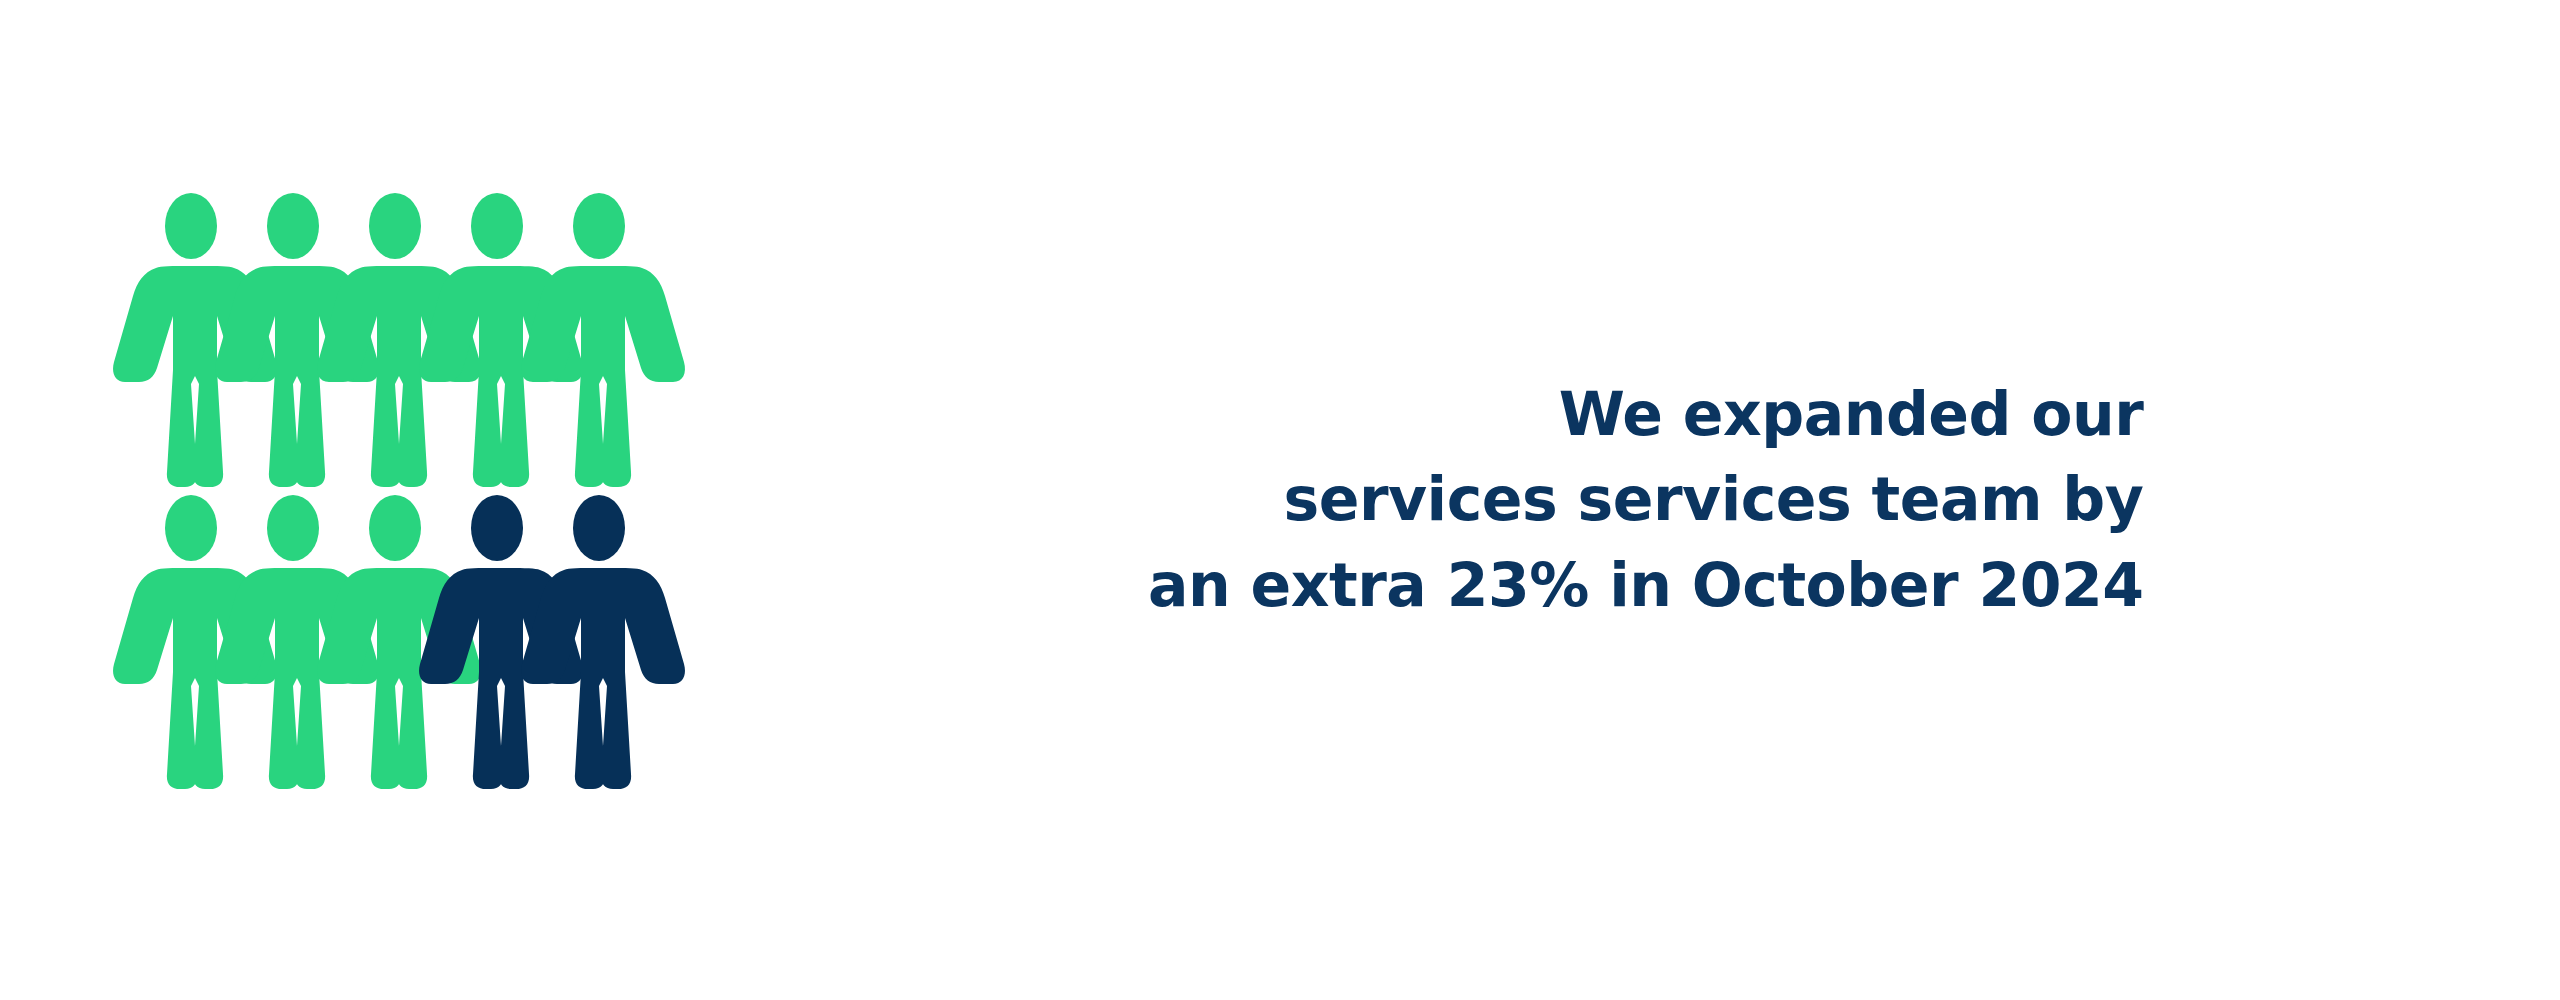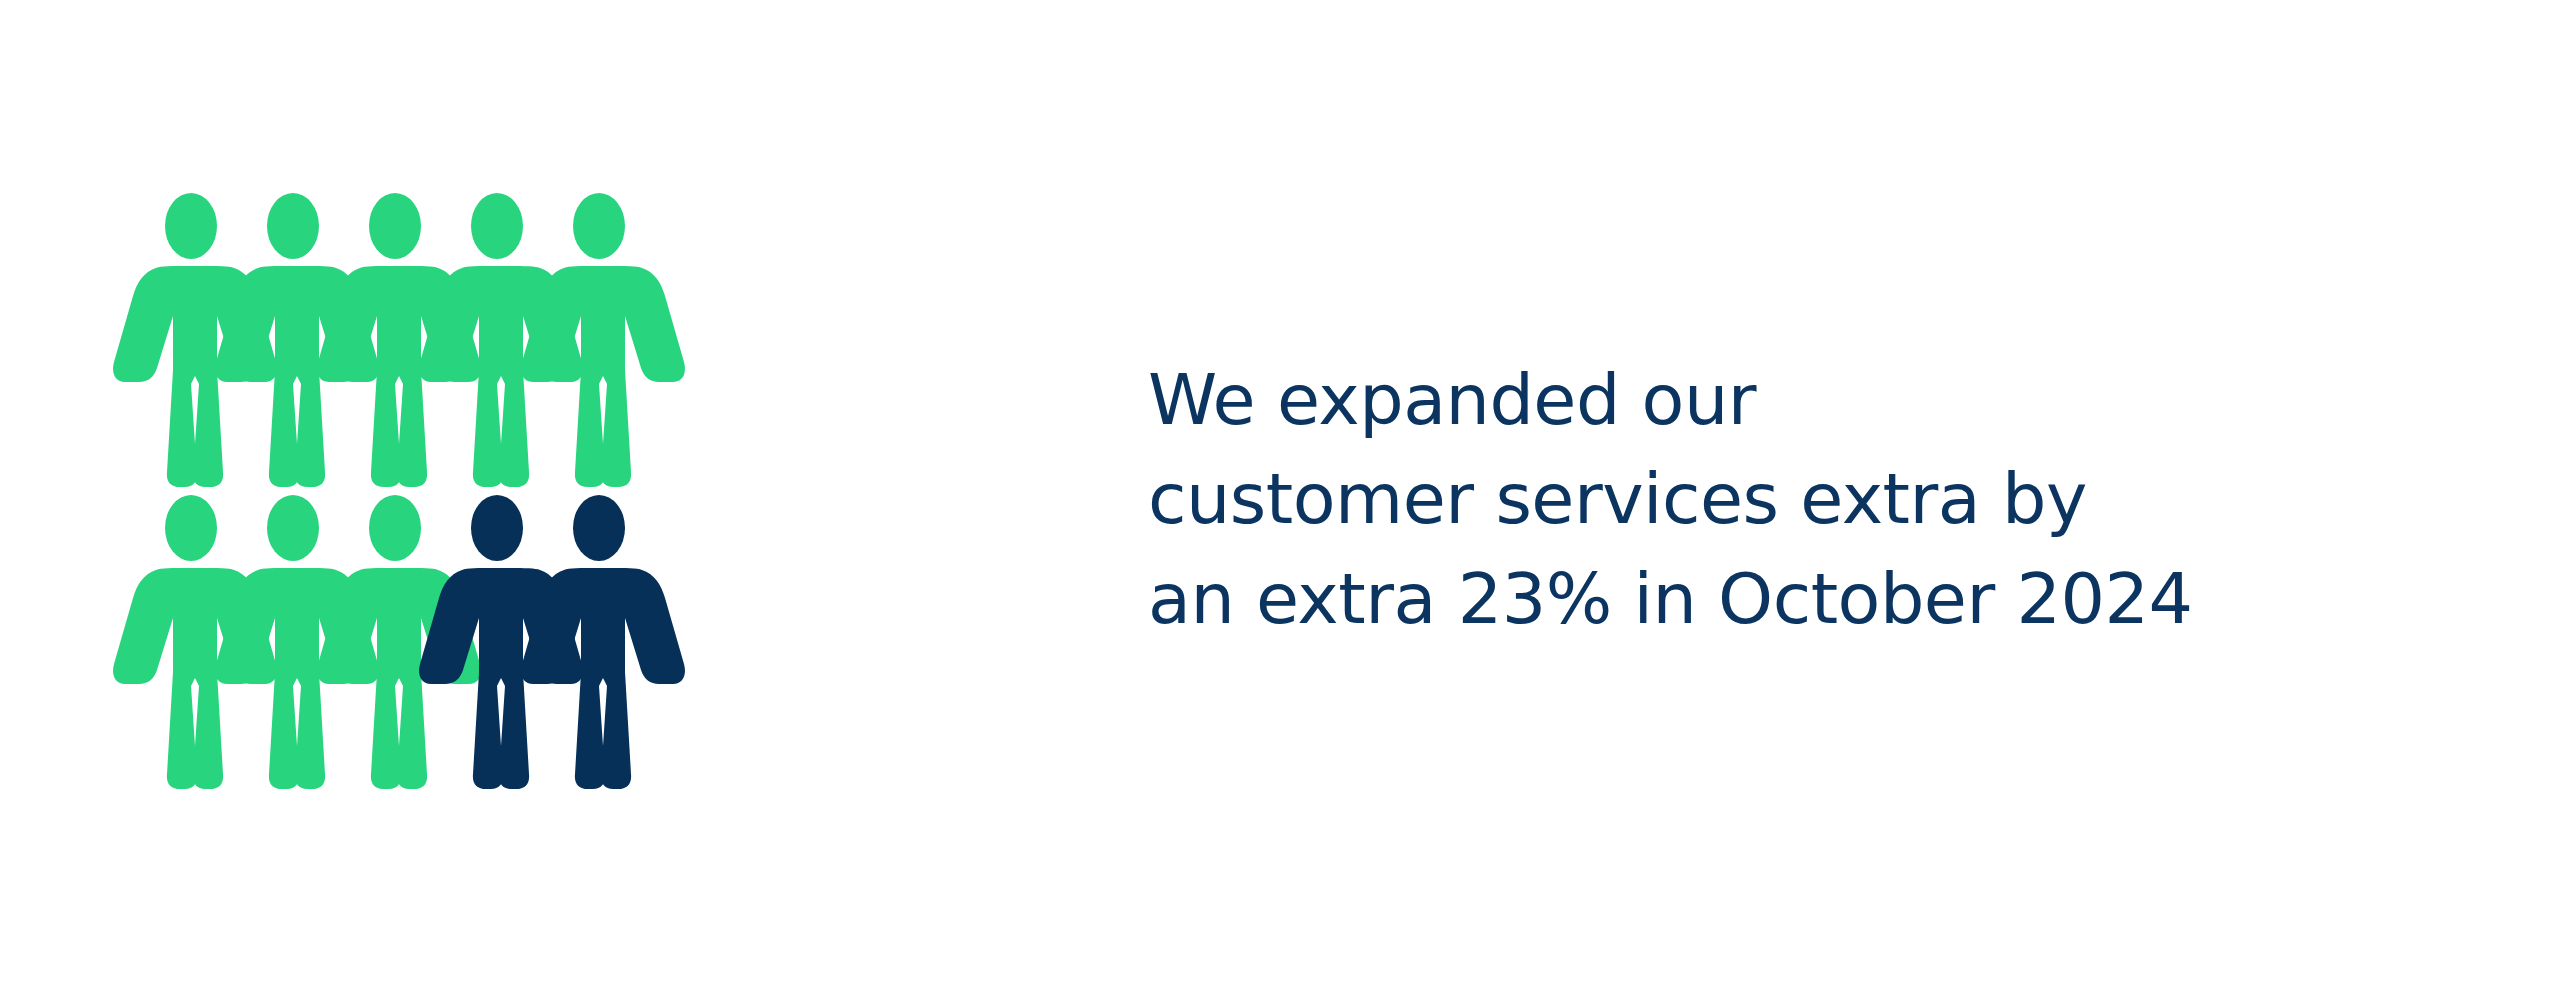--- a/index.html
+++ b/index.html
@@ -68,26 +68,27 @@
     display: flex;
     flex-direction: column;
     justify-content: center;
     align-items: flex-start;
   }
 
   .headline {
     margin: 0;
     padding: 0;
     font-family: "DejaVu Sans", "Liberation Sans", sans-serif;
-    font-weight: 400;
-    font-size: 70px;
+    font-weight: 700;
+    font-size: 60px;
     line-height: 1.42;
     letter-spacing: -0.5px;
     color: #0b3560;
     white-space: pre-line;
+    text-align: right;
   }
 
   .headline-line {
     display: block;
     white-space: nowrap;
   }
 </style>
 </head>
 <body>
 
@@ -152,16 +153,16 @@
         <div class="person-cell">
           <svg class="person-icon" viewBox="0 0 160 300">
             <ellipse cx="80" cy="36" rx="26" ry="33" fill="#063058"></ellipse>
             <path fill="#063058" d="M 80 76 C 60 76 50 76 45 78 C 33 82 26 92 22 106 L 3 172 C 0 183 4 192 14 192 L 28 192 C 37 192 43 187 46 178 L 62 126 L 62 180 L 56 282 C 55 292 60 297 69 297 L 74 297 C 82 297 86 292 86 284 L 80 194 L 84 186 L 88 194 L 82 284 C 82 292 86 297 94 297 L 99 297 C 108 297 113 292 112 282 L 106 180 L 106 126 L 122 178 C 125 187 131 192 140 192 L 154 192 C 164 192 168 183 165 172 L 146 106 C 142 92 135 82 123 78 C 118 76 108 76 88 76 Z"></path>
           </svg>
         </div>
       </div>
   </div>
 
   <div class="text-panel">
-    <p class="headline" id="headline" style="color: rgb(11, 53, 96);"><span class="headline-line">We expanded our</span><span class="headline-line">customer services extra by</span><span class="headline-line">an extra 23% in October 2024</span></p>
+    <p class="headline" id="headline" style="color: rgb(11, 53, 96);"><span class="headline-line">We expanded our</span><span class="headline-line">services services team by</span><span class="headline-line">an extra 23% in October 2024</span></p>
   </div>
 
 </div>
 
 </body></html>

